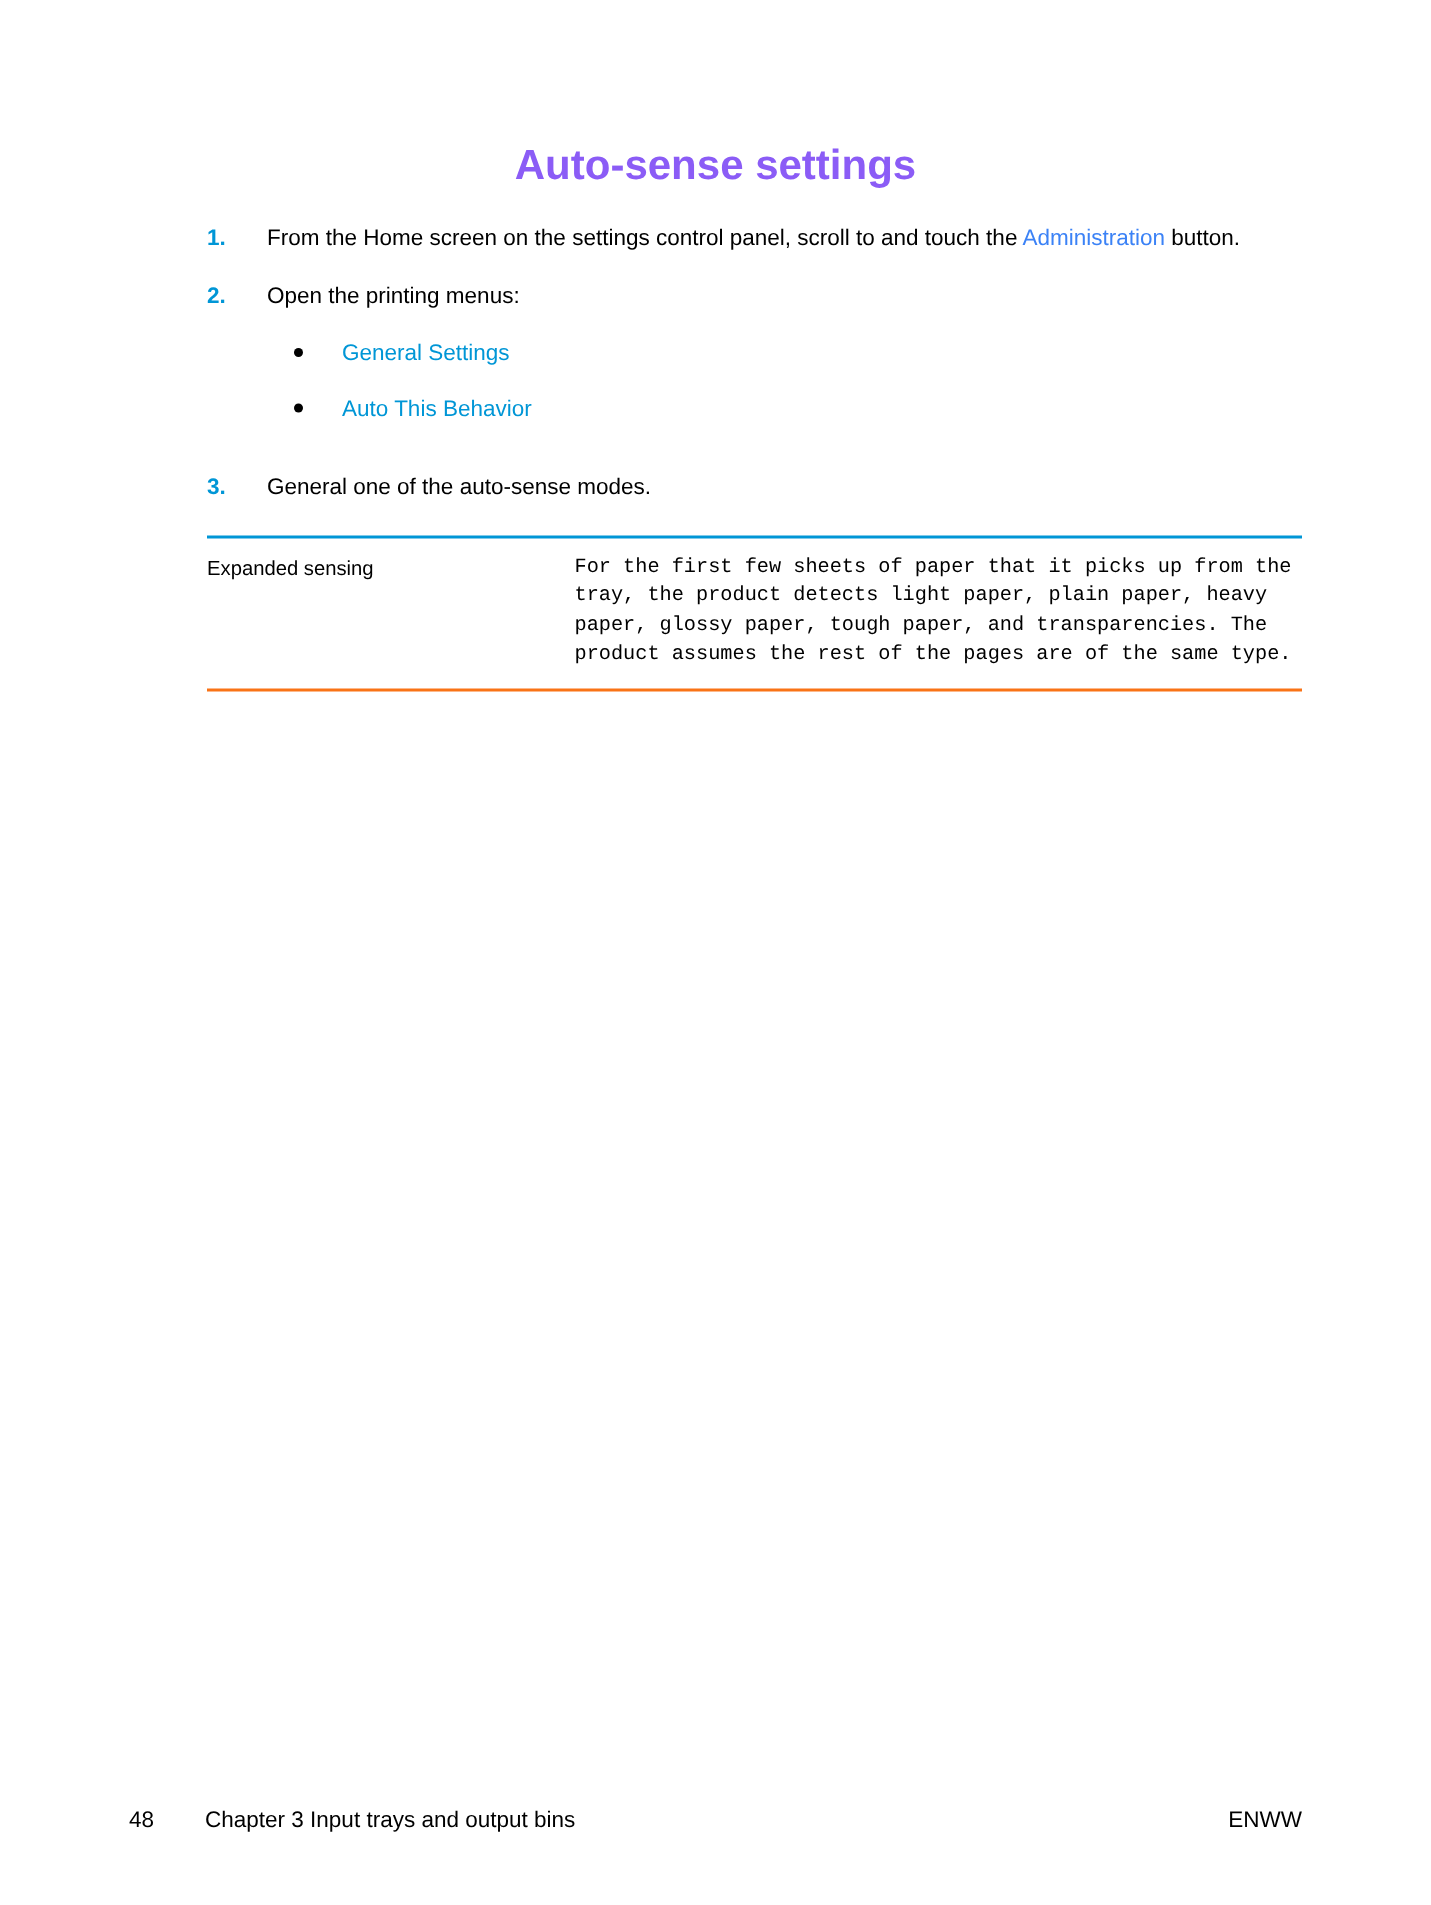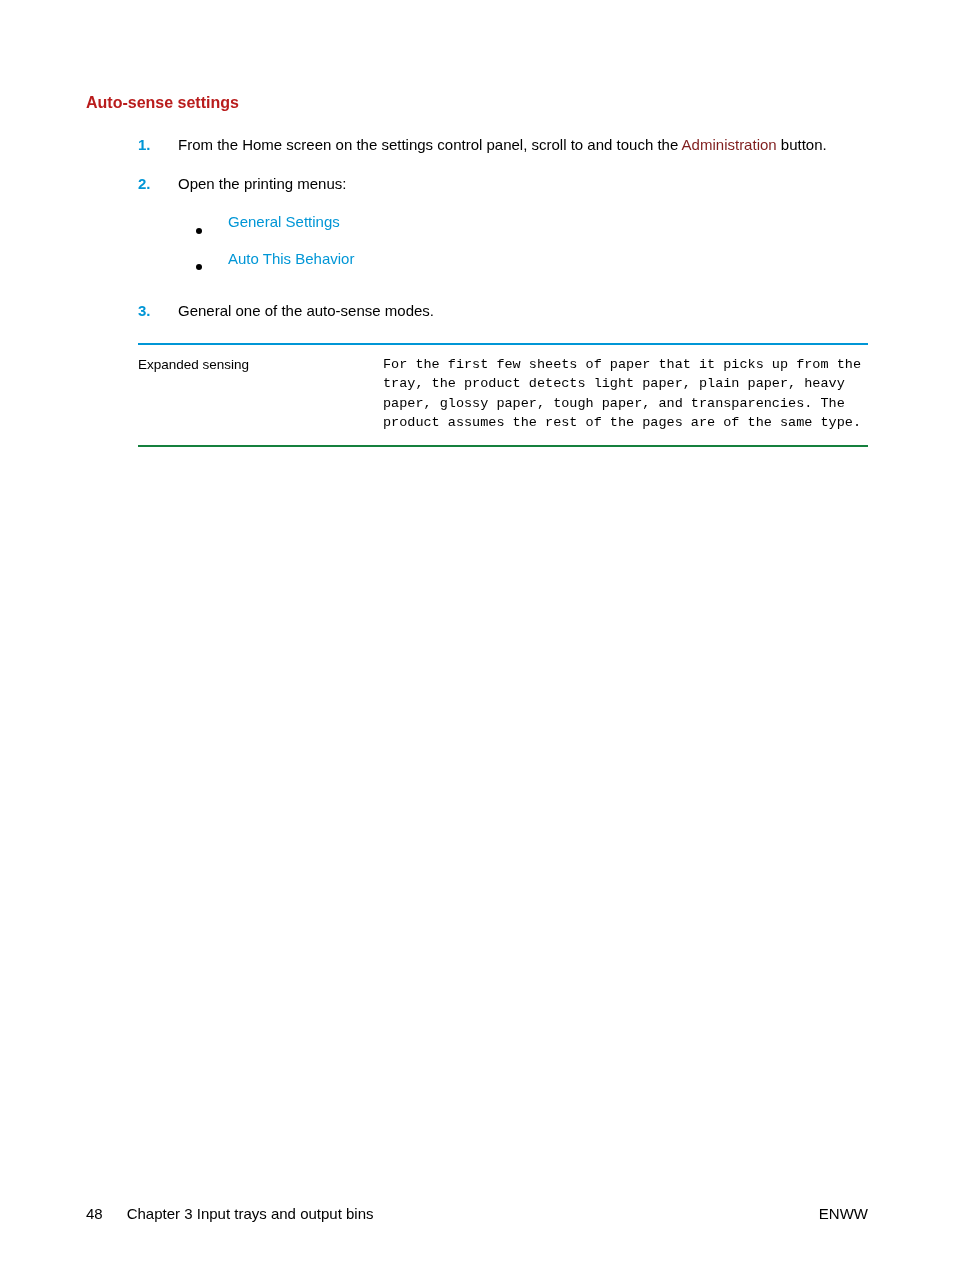--- a/index.html
+++ b/index.html
@@ -6,65 +6,66 @@
   body {
     width: 954px;
     height: 1270px;
     background: #fff;
     font-family: Arial, Helvetica, sans-serif;
     color: #000;
     position: relative;
     padding: 94px 86px 0 86px;
   }
   .heading {
-    color: #b91c1c;
-    font-size: 16px;
+    color: #8b5cf6;
+    font-size: 28px;
     font-weight: bold;
     margin-bottom: 22px;
+    text-align: center;
   }
   .ol {
     margin-left: 52px;
   }
   .ol-item {
     display: flex;
     margin-bottom: 16px;
     font-size: 15px;
     line-height: 1.5;
   }
   .ol-num {
     color: #0096d6;
     font-weight: bold;
     width: 40px;
     flex-shrink: 0;
   }
   .ol-body { flex: 1; }
-  .ui-term { color: #7f1d1d; }
+  .ui-term { color: #3b82f6; }
   .ul {
     margin-top: 16px;
     margin-left: 18px;
   }
   .ul-item {
     display: flex;
-    align-items: flex-end;
+    align-items: flex-start;
     margin-bottom: 14px;
   }
   .bullet {
     width: 6px; height: 6px;
     background: #000;
     border-radius: 50%;
     margin-right: 26px;
     margin-top: 7px;
     flex-shrink: 0;
   }
   .ul-label { color: #0096d6; font-size: 15px; }
   .table {
     margin-top: 20px;
     margin-left: 52px;
     border-top: 2px solid #0096d6;
-    border-bottom: 2px solid #15803d;
+    border-bottom: 2px solid #f97316;
     font-size: 13.5px;
     line-height: 1.45;
   }
   .trow {
     display: flex;
     border-bottom: 1px solid #888;
     padding: 10px 0 12px 0;
   }
   .trow:last-child { border-bottom: none; }
   .tcell-left {
@@ -77,21 +78,21 @@
   .note-label { color: #0096d6; font-weight: bold; }
   .footer {
     position: absolute;
     bottom: 48px;
     left: 86px;
     right: 86px;
     display: flex;
     justify-content: space-between;
     font-size: 15px;
   }
-  .footer-left { display: flex; gap: 24px; text-align: center; }
+  .footer-left { display: flex; gap: 34px; text-align: center; }
 </style>
 </head>
 <body>
 
 <h2 class="heading">Auto-sense settings</h2>
 
 <div class="ol">
 
   <div class="ol-item">
     <div class="ol-num">1.</div>

